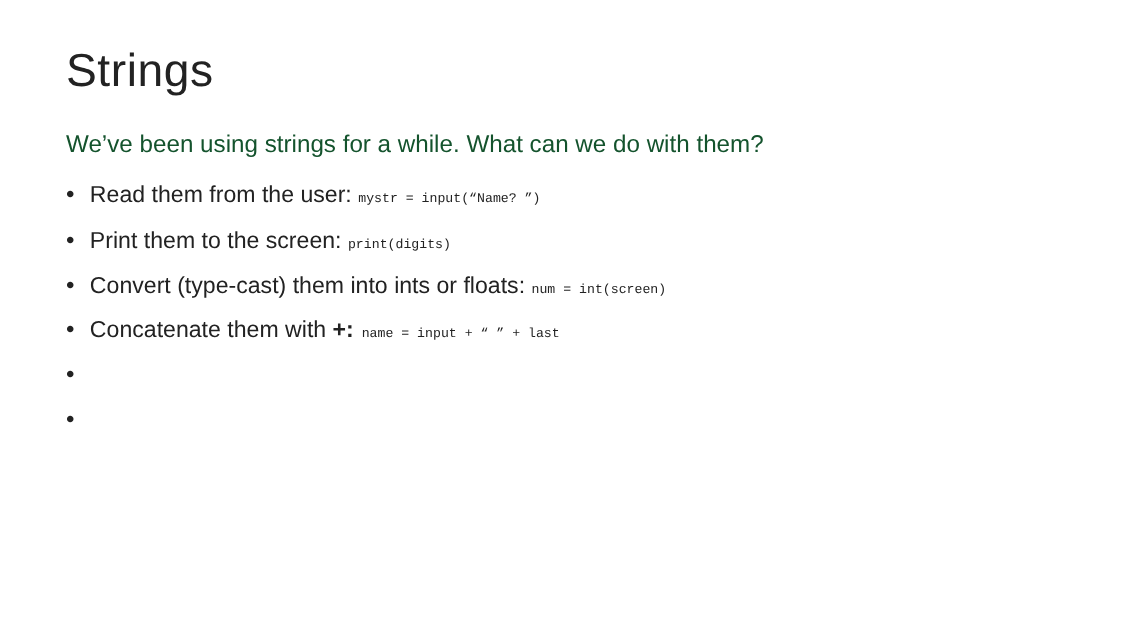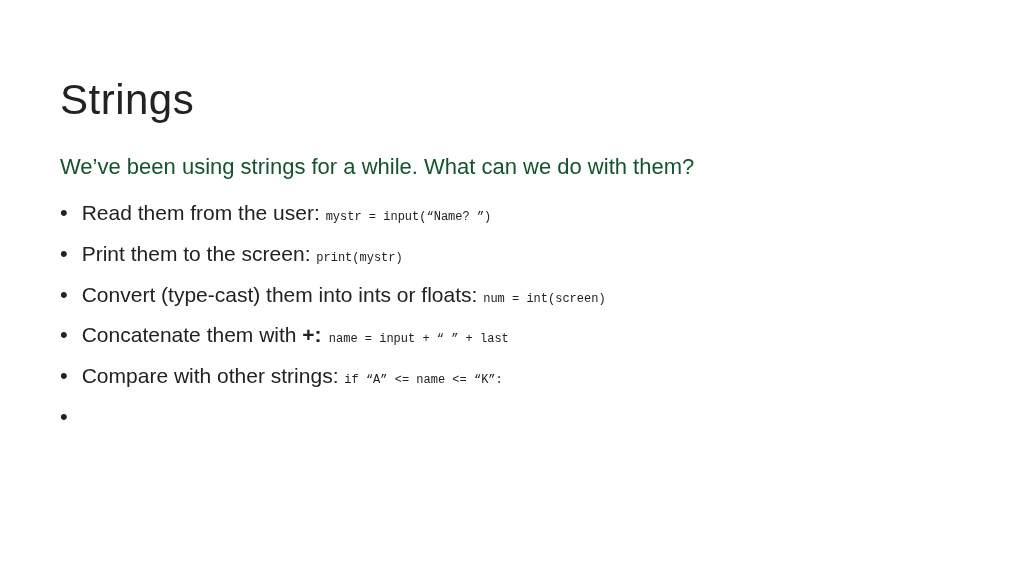--- a/index.html
+++ b/index.html
@@ -23,21 +23,20 @@
       display: flex;
       flex-direction: column;
     }
 
     .title {
       font-size: 42px;
       font-weight: 300;
       color: #222222;
       margin-bottom: 30px;
       letter-spacing: 0.5px;
-      margin-top: 36px;
     }
 
     .intro-text {
       font-size: 22px;
       color: #14532d;
       margin-bottom: 18px;
       font-weight: 400;
     }
 
     .bullet-list {
@@ -89,43 +88,40 @@
     <li class="bullet-item">
       <span class="bullet-dot">•</span>
       <span class="bullet-text">
         Read them from the user: <code class="mono">mystr  =  input(“Name?  ”)</code>
       </span>
     </li>
 
     <li class="bullet-item">
       <span class="bullet-dot">•</span>
       <span class="bullet-text">
-        Print them to the screen: <code class="mono">print(mystr)</code>
+        Print them to the screen: <code class="mono">print(digits)</code>
       </span>
     </li>
 
     <li class="bullet-item">
       <span class="bullet-dot">•</span>
       <span class="bullet-text">
         Convert (type-cast) them into ints or floats:  <code class="mono">num = int(screen)</code>
       </span>
     </li>
 
     <li class="bullet-item">
       <span class="bullet-dot">•</span>
       <span class="bullet-text">
         Concatenate them with <strong class="bold">+:</strong><code class="mono">  name  =  input  +  “ ”  +  last</code>
       </span>
     </li>
 
     <li class="bullet-item">
       <span class="bullet-dot">•</span>
-      <span class="bullet-text">
-        Compare with other strings: <code class="mono">if  “A”  &lt;=  name  &lt;=  “K”:</code>
-      </span>
     </li>
 
     <li class="bullet-item">
       <span class="bullet-dot">•</span>
     </li>
 
   </ul>
 </div>
 
 </body></html>

